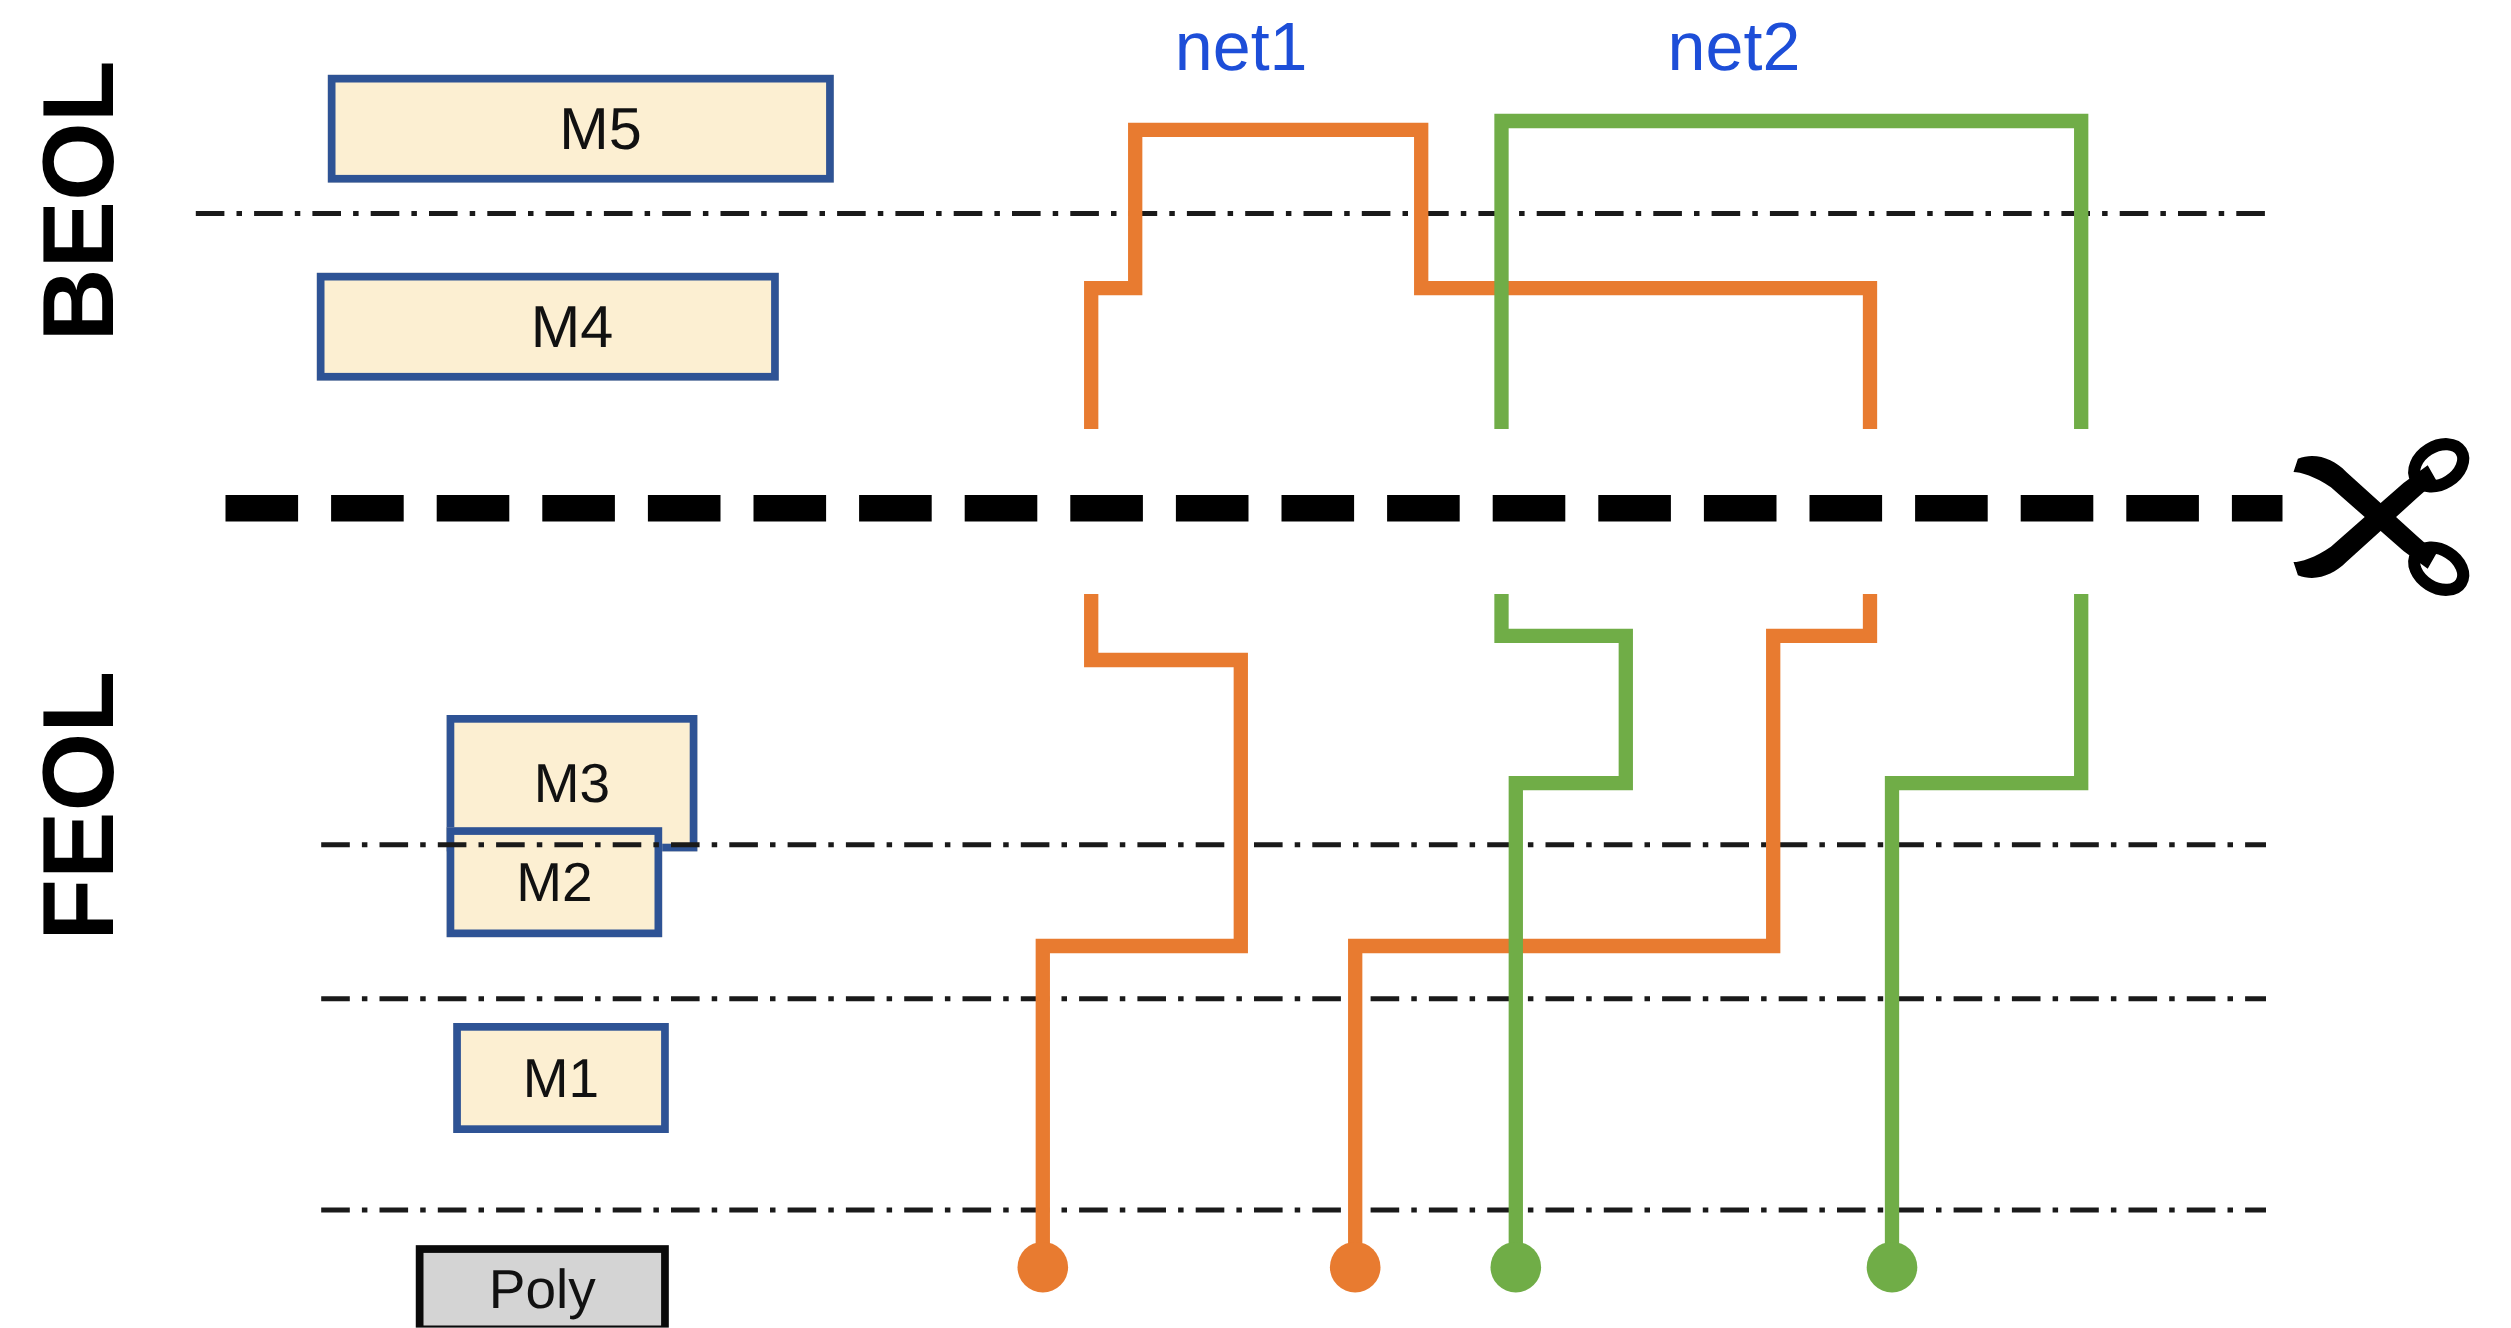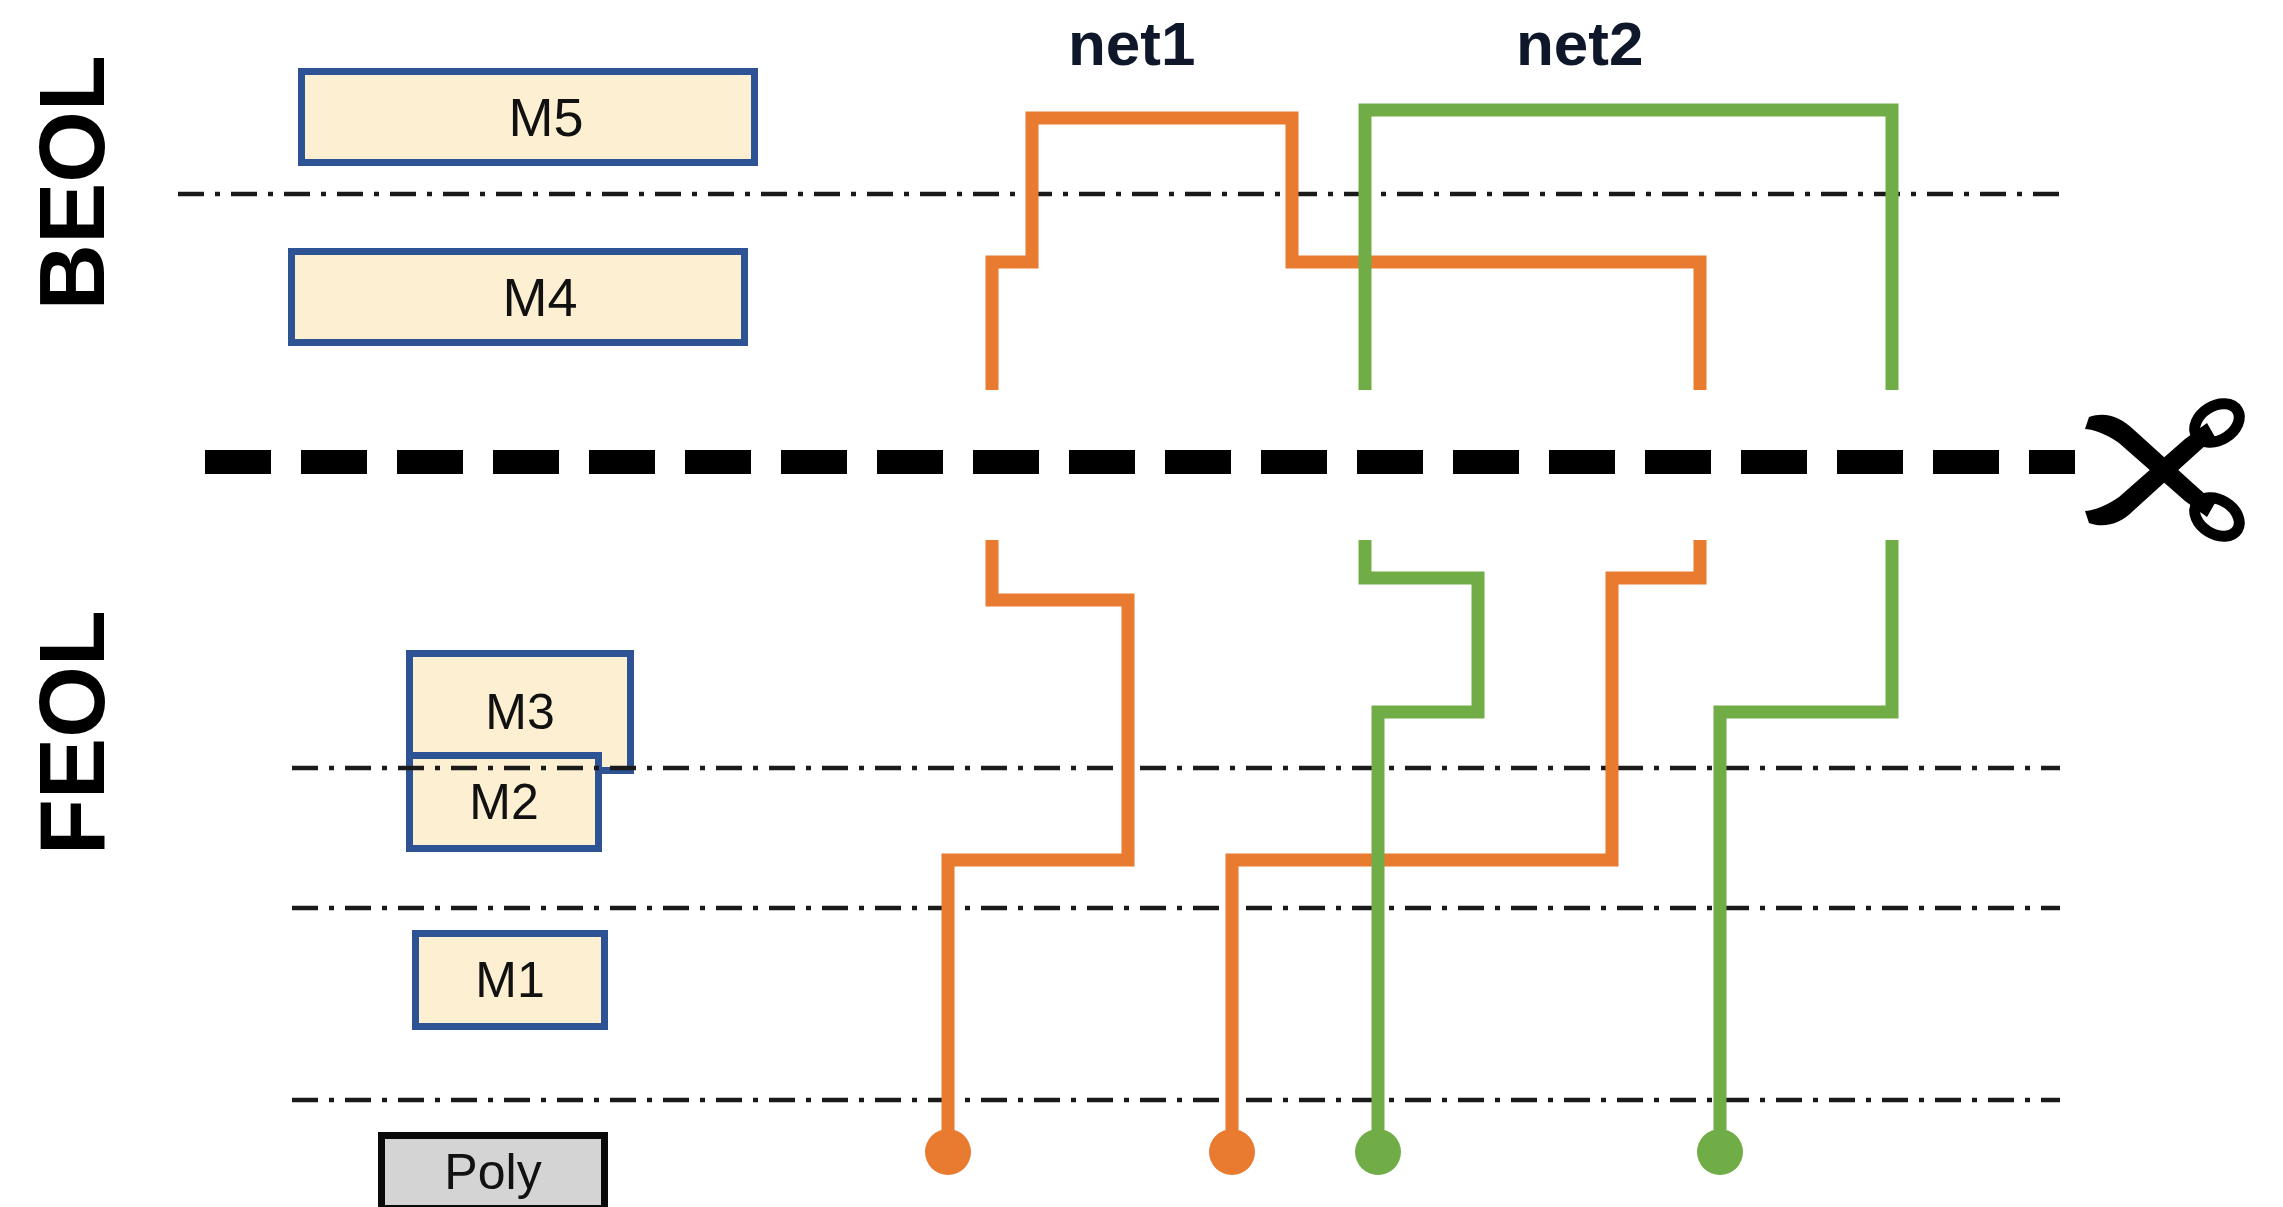--- a/index.html
+++ b/index.html
@@ -51,37 +51,37 @@
     display: flex;
     align-items: center;
     justify-content: center;
     font-family: "Liberation Sans", sans-serif;
     color: #111111;
     font-weight: 400;
   }
   .net-label {
     position: absolute;
     font-family: "Liberation Sans", sans-serif;
-    color: #0f172a;
-    font-weight: 700;
+    color: #1d4ed8;
+    font-weight: 400;
     white-space: nowrap;
   }
 </style>
 </head>
 <body>
 
 <div id="stage" style="width: 2283px; height: 1207px; background: rgb(255, 255, 255);">
 
   <div class="side-label" id="label-beol" style="font-size: 92px; left: 20px; top: 55px; transform: rotate(-90deg) translate(-100%, 0px); transform-origin: 0px 0px;">BEOL</div>
   <div class="side-label" id="label-feol" style="font-size: 92px; left: 20px; top: 610px; transform: rotate(-90deg) translate(-100%, 0px); transform-origin: 0px 0px;">FEOL</div>
 
   <div class="layer-box" id="box-m5" style="left: 298px; top: 68px; width: 460px; height: 98px; font-size: 54px; background: rgb(252, 239, 210); border-color: rgb(46, 83, 149); padding-left: 36px;">
     <span>M5</span>
   </div>
-  <div class="layer-box" id="box-m4" style="left: 288px; top: 248px; width: 460px; height: 98px; font-size: 54px; background: rgb(252, 239, 210); border-color: rgb(46, 83, 149); padding-left: 44px;">
+  <div class="layer-box" id="box-m4" style="left: 288px; top: 248px; width: 420px; height: 98px; font-size: 54px; background: rgb(252, 239, 210); border-color: rgb(46, 83, 149); padding-left: 44px;">
     <span>M4</span>
   </div>
   <div class="layer-box" id="box-m3" style="left: 406px; top: 650px; width: 228px; height: 124px; font-size: 50px; background: rgb(252, 239, 210); border-color: rgb(46, 83, 149);">
     <span>M3</span>
   </div>
   <div class="layer-box" id="box-m2" style="left: 406px; top: 752px; width: 196px; height: 100px; font-size: 50px; background: rgb(252, 239, 210); border-color: rgb(46, 83, 149);">
     <span>M2</span>
   </div>
   <div class="layer-box" id="box-m1" style="left: 412px; top: 930px; width: 196px; height: 100px; font-size: 50px; background: rgb(252, 239, 210); border-color: rgb(46, 83, 149);">
     <span>M1</span>

